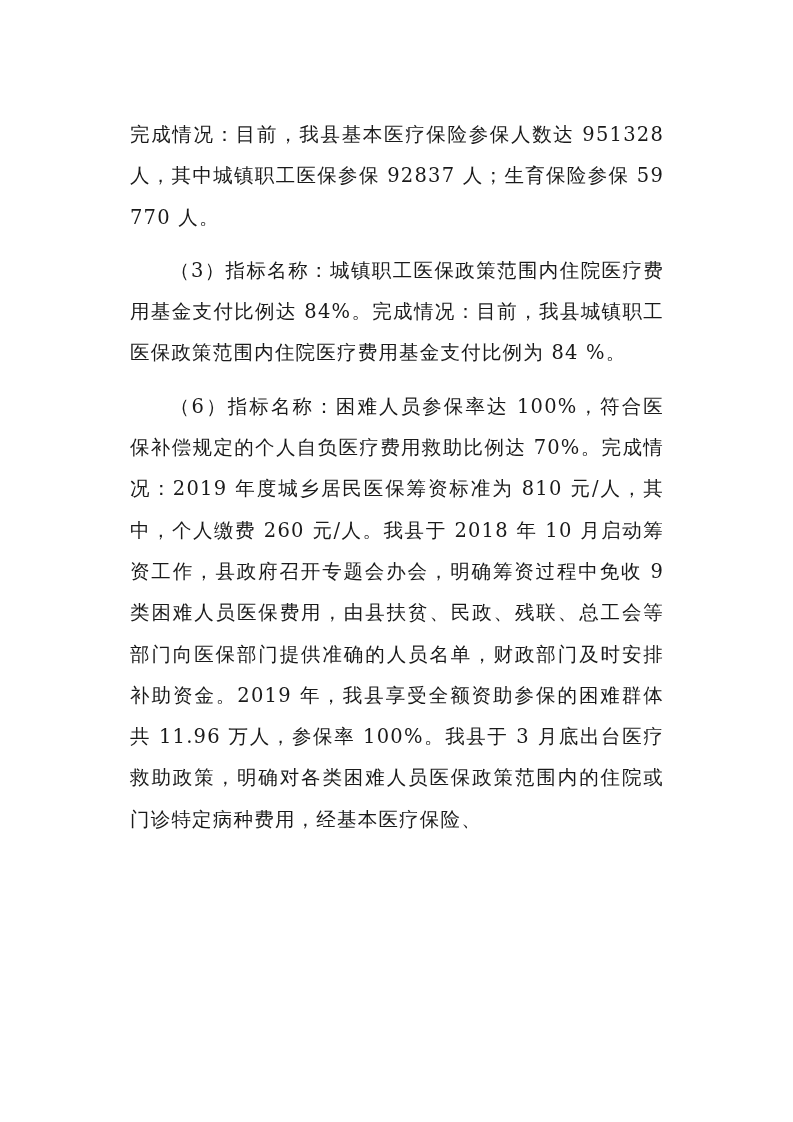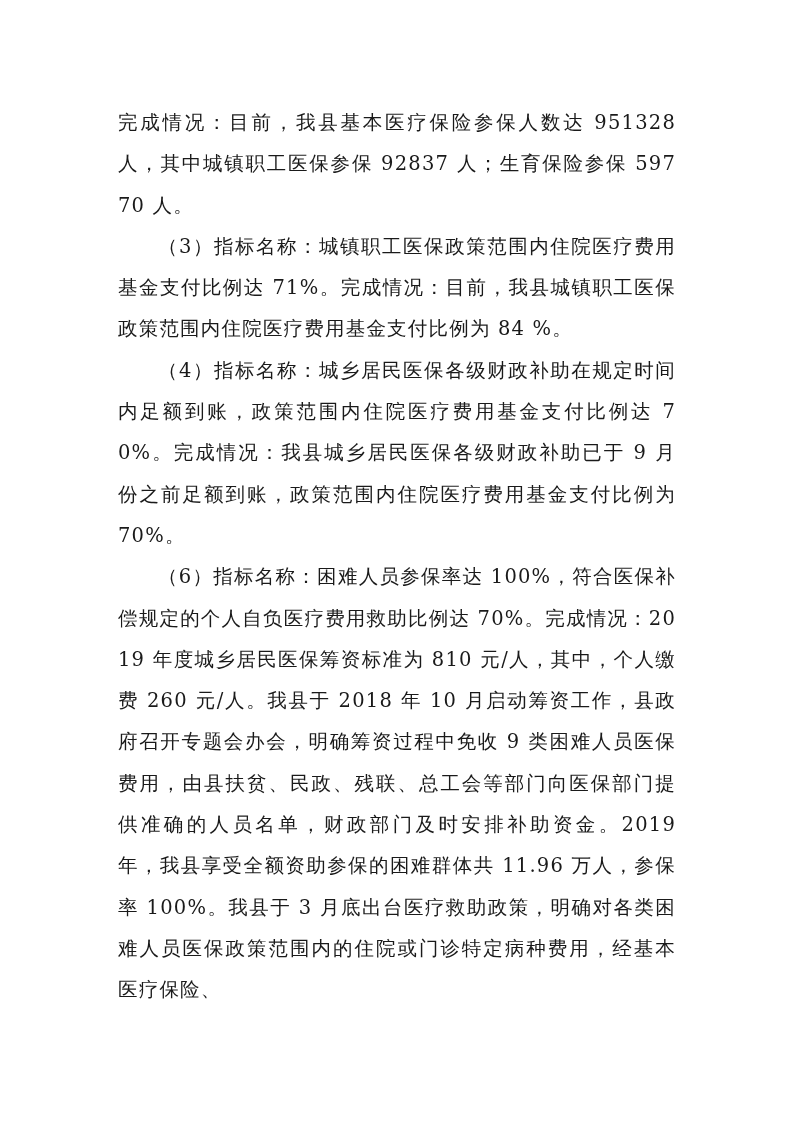--- a/index.html
+++ b/index.html
@@ -15,33 +15,32 @@
       font-family: "DejaVu Serif", "Liberation Serif", serif;
       color: #1a1a1a;
     }
     .page {
       position: absolute;
       left: 118px;
       top: 102px;
       width: 558px;
     }
     .para {
-      margin: 0;
+      margin: 12px;
       font-size: 19.5px;
       line-height: 41.3px;
       text-align: justify;
       text-justify: inter-character;
       letter-spacing: 1.2px;
       word-break: break-all;
     }
     .para.indent {
       text-indent: 40px;
     }
   </style>
 </head>
 <body>
 
 <div class="page">
   <p class="para">完成情况：目前，我县基本医疗保险参保人数达 951328 人，其中城镇职工医保参保 92837 人；生育保险参保 59770 人。</p>
-  <p class="para indent">（3）指标名称：城镇职工医保政策范围内住院医疗费用基金支付比例达 71%。完成情况：目前，我县城镇职工医保政策范围内住院医疗费用基金支付比例为 84 %。</p>
-  <p class="para indent">（4）指标名称：城乡居民医保各级财政补助在规定时间内足额到账，政策范围内住院医疗费用基金支付比例达 70%。完成情况：我县城乡居民医保各级财政补助已于 9 月份之前足额到账，政策范围内住院医疗费用基金支付比例为 70%。</p>
+  <p class="para indent">（3）指标名称：城镇职工医保政策范围内住院医疗费用基金支付比例达 84%。完成情况：目前，我县城镇职工医保政策范围内住院医疗费用基金支付比例为 84 %。</p>
   <p class="para indent">（6）指标名称：困难人员参保率达 100%，符合医保补偿规定的个人自负医疗费用救助比例达 70%。完成情况：2019 年度城乡居民医保筹资标准为 810 元/人，其中，个人缴费 260 元/人。我县于 2018 年 10 月启动筹资工作，县政府召开专题会办会，明确筹资过程中免收 9 类困难人员医保费用，由县扶贫、民政、残联、总工会等部门向医保部门提供准确的人员名单，财政部门及时安排补助资金。2019 年，我县享受全额资助参保的困难群体共 11.96 万人，参保率 100%。我县于 3 月底出台医疗救助政策，明确对各类困难人员医保政策范围内的住院或门诊特定病种费用，经基本医疗保险、</p>
 </div>
 
 </body></html>

